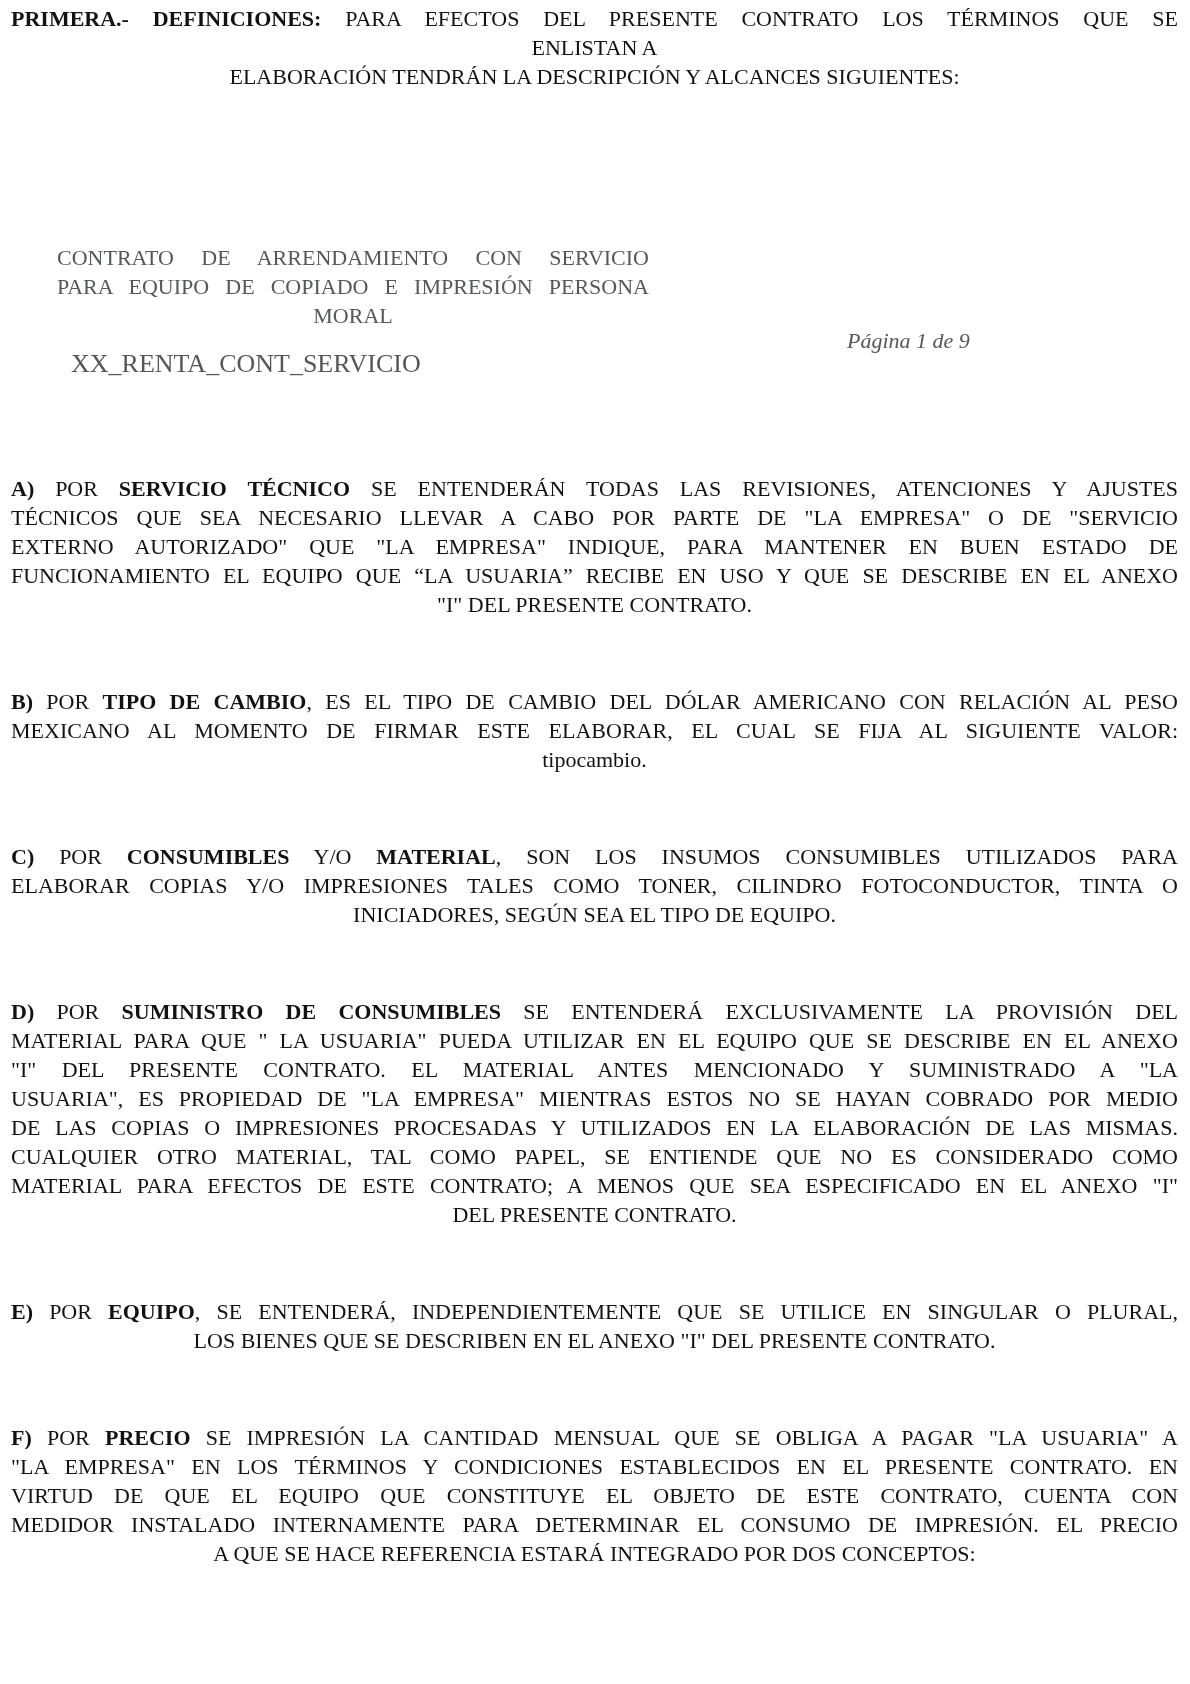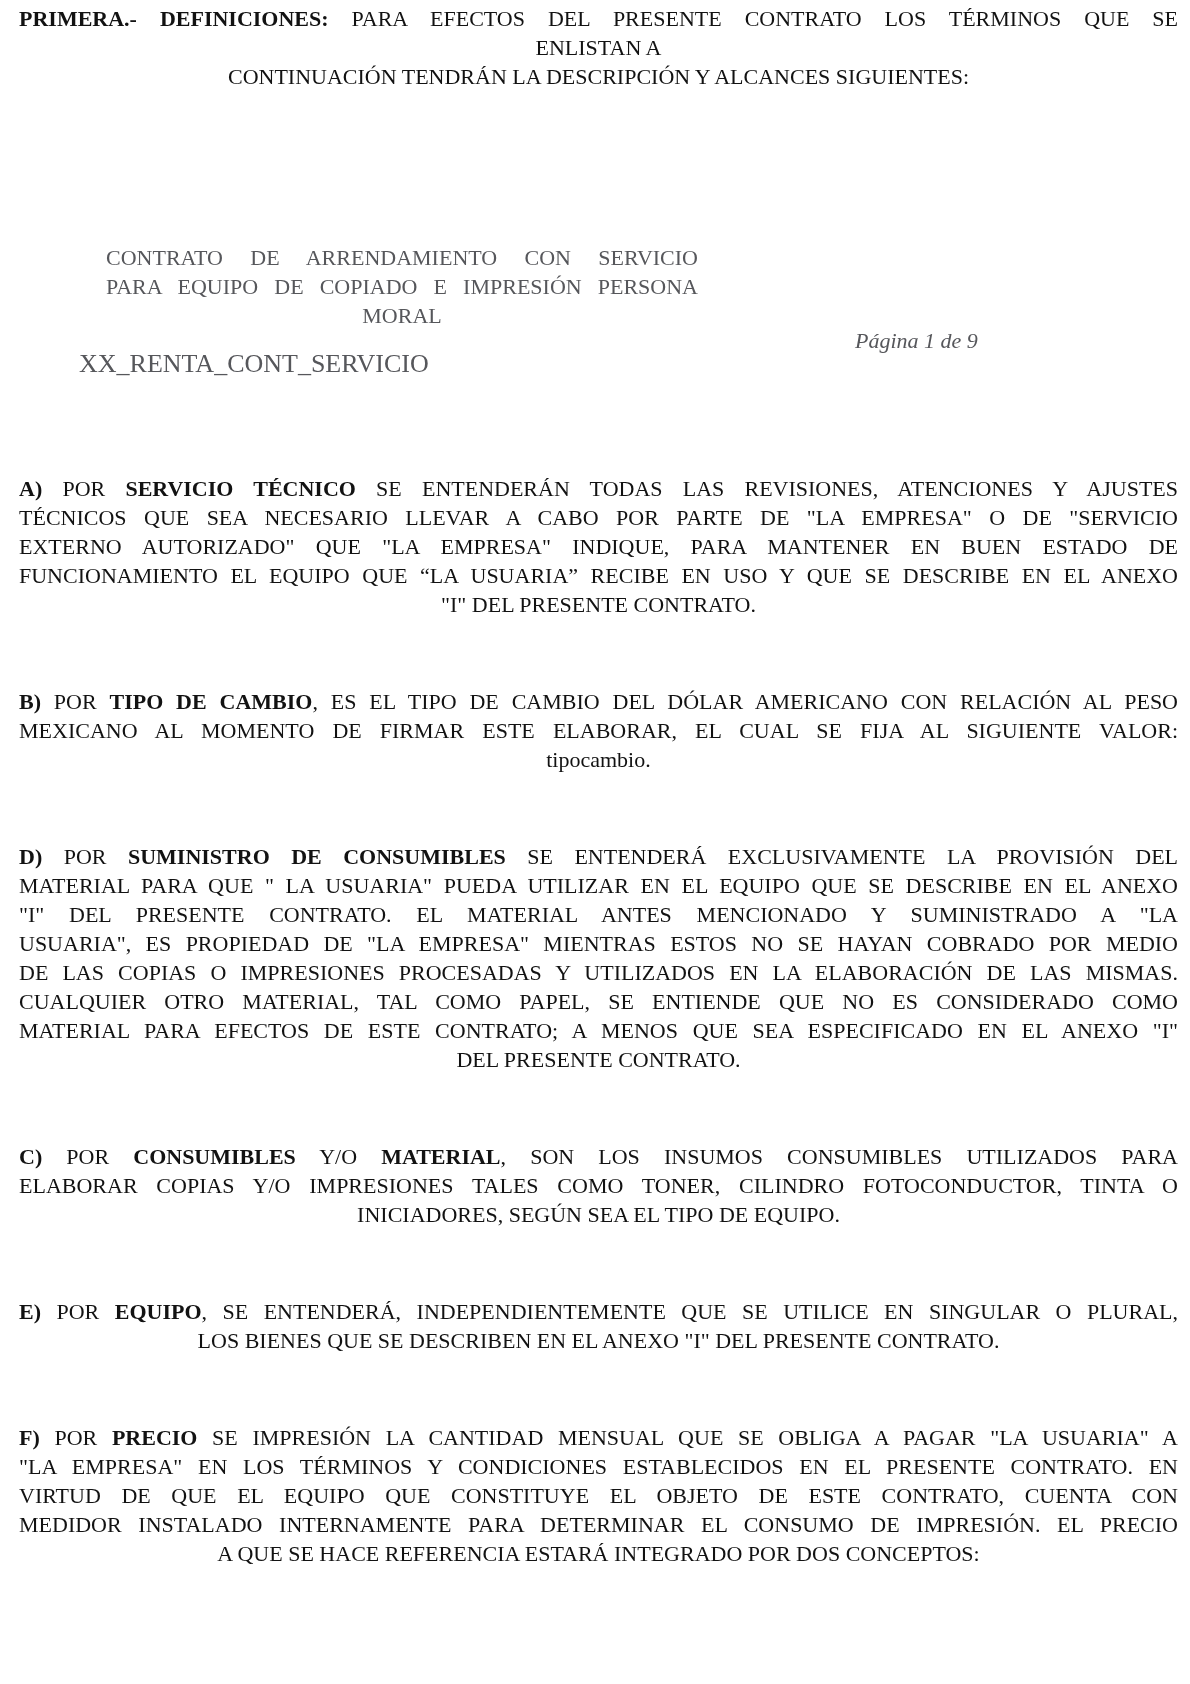--- a/index.html
+++ b/index.html
@@ -4,40 +4,40 @@
 <style>
   html, body { margin: 0; padding: 0; }
   body {
     width: 1190px;
     height: 1684px;
     background: #ffffff;
     overflow: hidden;
     font-family: "Liberation Serif", "DejaVu Serif", serif;
     color: #121212;
   }
-  .doc { padding: 4px 12px 0 19px; font-family: Liberation Serif, serif; }
+  .doc { padding: 4px 12px 0 11px; font-family: Liberation Serif, serif; }
 
   .ln {
     font-size: 22px;
     line-height: 29px;
     text-align: center;
   }
   .ln.j {
     text-align: justify;
     text-align-last: justify;
   }
   .b { font-weight: 700; }
 
   .headerblock {
     position: relative;
     margin-top: 152px;
     height: 136px;
     color: #56575b;
   }
-  .title { margin-left: 87px; width: 592px; }
+  .title { margin-left: 46px; width: 592px; }
   .pageind {
     position: absolute;
     left: 836px;
     top: 83px;
     font-size: 22px;
     line-height: 29px;
     font-style: italic;
   }
   .doccode {
     margin-left: 60px;
@@ -50,21 +50,21 @@
   .clause.first { margin-top: 95px; }
 </style>
 </head>
 <body>
 
 <div class="doc">
 
   <section>
     <div class="ln j"><span class="b">PRIMERA.- DEFINICIONES:</span><span> PARA EFECTOS DEL PRESENTE CONTRATO LOS TÉRMINOS QUE SE</span></div>
     <div class="ln"><span>ENLISTAN A</span></div>
-    <div class="ln"><span>CONTINUACIÓN TENDRÁN LA DESCRIPCIÓN Y ALCANCES SIGUIENTES:</span></div>
+    <div class="ln"><span>ELABORACIÓN TENDRÁN LA DESCRIPCIÓN Y ALCANCES SIGUIENTES:</span></div>
   </section>
 
   <section class="headerblock">
     <div class="title">
       <div class="ln j">CONTRATO DE ARRENDAMIENTO CON SERVICIO</div>
       <div class="ln j">PARA EQUIPO DE COPIADO E IMPRESIÓN PERSONA</div>
       <div class="ln">MORAL</div>
     </div>
     <div class="pageind">Página 1 de 9</div>
     <div class="doccode">XX_RENTA_CONT_SERVICIO</div>
@@ -78,34 +78,34 @@
     <div class="ln"><span>"I" DEL PRESENTE CONTRATO.</span></div>
   </section>
 
   <section class="clause">
     <div class="ln j"><span class="b">B)</span><span> POR </span><span class="b">TIPO DE CAMBIO</span><span>, ES EL TIPO DE CAMBIO DEL DÓLAR AMERICANO CON RELACIÓN AL PESO</span></div>
     <div class="ln j"><span>MEXICANO AL MOMENTO DE FIRMAR ESTE ELABORAR, EL CUAL SE FIJA AL SIGUIENTE VALOR:</span></div>
     <div class="ln"><span>tipocambio.</span></div>
   </section>
 
   <section class="clause">
+    <div class="ln j"><span class="b">C)</span><span> POR </span><span class="b">CONSUMIBLES</span><span> Y/O </span><span class="b">MATERIAL</span><span>, SON LOS INSUMOS CONSUMIBLES UTILIZADOS PARA</span></div>
+    <div class="ln j"><span>ELABORAR COPIAS Y/O IMPRESIONES TALES COMO TONER, CILINDRO FOTOCONDUCTOR, TINTA O</span></div>
+    <div class="ln"><span>INICIADORES, SEGÚN SEA EL TIPO DE EQUIPO.</span></div>
+  </section>
+
+  <section class="clause">
     <div class="ln j"><span class="b">D)</span><span> POR </span><span class="b">SUMINISTRO DE CONSUMIBLES</span><span> SE ENTENDERÁ EXCLUSIVAMENTE LA PROVISIÓN DEL</span></div>
     <div class="ln j"><span>MATERIAL PARA QUE " LA USUARIA" PUEDA UTILIZAR EN EL EQUIPO QUE SE DESCRIBE EN EL ANEXO</span></div>
     <div class="ln j"><span>"I" DEL PRESENTE CONTRATO. EL MATERIAL ANTES MENCIONADO Y SUMINISTRADO A "LA</span></div>
     <div class="ln j"><span>USUARIA", ES PROPIEDAD DE "LA EMPRESA" MIENTRAS ESTOS NO SE HAYAN COBRADO POR MEDIO</span></div>
     <div class="ln j"><span>DE LAS COPIAS O IMPRESIONES PROCESADAS Y UTILIZADOS EN LA ELABORACIÓN DE LAS MISMAS.</span></div>
     <div class="ln j"><span>CUALQUIER OTRO MATERIAL, TAL COMO PAPEL, SE ENTIENDE QUE NO ES CONSIDERADO COMO</span></div>
     <div class="ln j"><span>MATERIAL PARA EFECTOS DE ESTE CONTRATO; A MENOS QUE SEA ESPECIFICADO EN EL ANEXO "I"</span></div>
     <div class="ln"><span>DEL PRESENTE CONTRATO.</span></div>
-  </section>
-
-  <section class="clause">
-    <div class="ln j"><span class="b">C)</span><span> POR </span><span class="b">CONSUMIBLES</span><span> Y/O </span><span class="b">MATERIAL</span><span>, SON LOS INSUMOS CONSUMIBLES UTILIZADOS PARA</span></div>
-    <div class="ln j"><span>ELABORAR COPIAS Y/O IMPRESIONES TALES COMO TONER, CILINDRO FOTOCONDUCTOR, TINTA O</span></div>
-    <div class="ln"><span>INICIADORES, SEGÚN SEA EL TIPO DE EQUIPO.</span></div>
   </section>
 
   <section class="clause">
     <div class="ln j"><span class="b">E)</span><span> POR </span><span class="b">EQUIPO</span><span>, SE ENTENDERÁ, INDEPENDIENTEMENTE QUE SE UTILICE EN SINGULAR O PLURAL,</span></div>
     <div class="ln"><span>LOS BIENES QUE SE DESCRIBEN EN EL ANEXO "I" DEL PRESENTE CONTRATO.</span></div>
   </section>
 
   <section class="clause">
     <div class="ln j"><span class="b">F)</span><span> POR </span><span class="b">PRECIO</span><span> SE IMPRESIÓN LA CANTIDAD MENSUAL QUE SE OBLIGA A PAGAR "LA USUARIA" A</span></div>
     <div class="ln j"><span>"LA EMPRESA" EN LOS TÉRMINOS Y CONDICIONES ESTABLECIDOS EN EL PRESENTE CONTRATO. EN</span></div>

